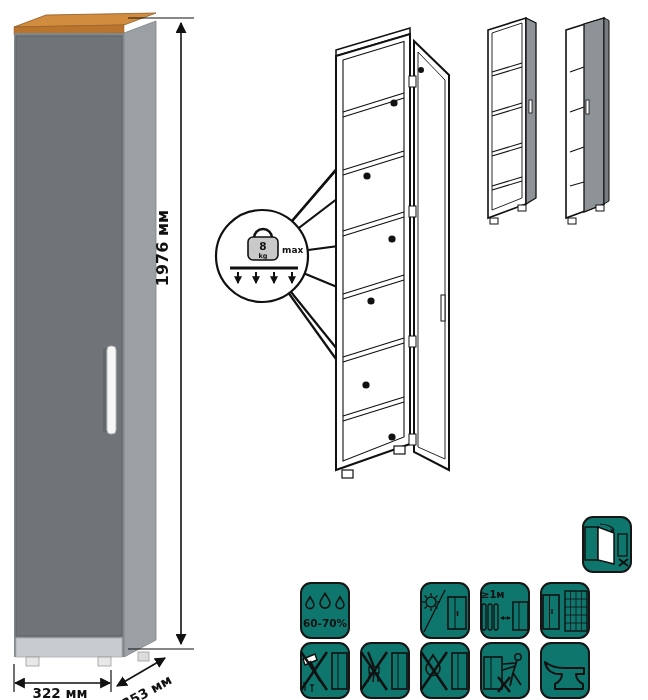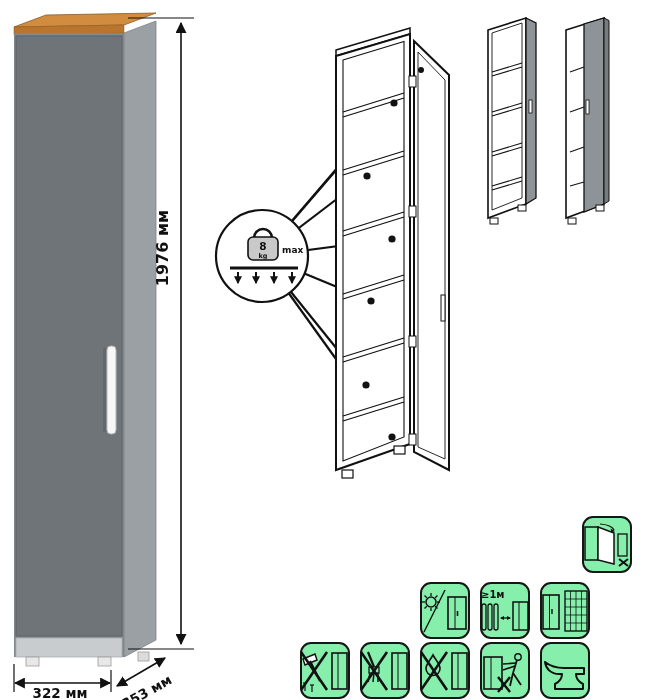--- a/index.html
+++ b/index.html
@@ -4,21 +4,21 @@
 <style>
   html,body{margin:0;padding:0;background:#fff;}
   .stage{
     position:relative;width:648px;height:700px;background:#ffffff;overflow:hidden;
     font-family:"DejaVu Sans",sans-serif;color:#111;
   }
   .stage svg{display:block;}
   .main-svg{position:absolute;left:0;top:0;}
   .tile{
     position:absolute;width:50px;height:57px;box-sizing:border-box;
-    border:2.5px solid #161616;border-radius:11px;background:#86efac;
+    border:2.5px solid #161616;border-radius:11px;background:#0f766e;
     display:flex;flex-direction:column;align-items:center;justify-content:center;gap:1px;
   }
   .lbl{font-weight:700;font-size:10.5px;line-height:1;color:#111;white-space:nowrap;}
   .lbl.sm{font-size:8px;}
 </style>
 </head>
 <body>
 
 <div class="stage">
 
@@ -175,20 +175,28 @@
       <rect x="3" y="5" width="13" height="33" stroke-width="1.5"></rect>
       <polygon points="16,5 32,11 32,42 16,38" fill="#fff" stroke-width="1.5"></polygon>
       <path d="M18,2 a16,7 0 0 1 14,6" stroke-width="1.2"></path>
       <polygon points="33,9 28.5,6.5 29.5,10.8" fill="#111" stroke="none"></polygon>
       <rect x="36" y="12" width="9" height="22" stroke-width="1.3"></rect>
       <line x1="37" y1="37" x2="46" y2="44" stroke-width="2"></line>
       <line x1="46" y1="37" x2="37" y2="44" stroke-width="2"></line>
     </svg>
   </div>
 
+  <div class="tile" style="left:300px;top:582px">
+    <svg width="50" height="25" viewBox="0 0 50 25" stroke="#111" fill="none" stroke-width="1.6">
+      <path d="M10,5 c1.8,3.2 4,5.2 4,7.6 a4,4 0 1 1 -8,0 c0,-2.4 2.2,-4.4 4,-7.6 z"></path>
+      <path d="M25,1.5 c2.2,4 5,6.6 5,9.6 a5,5 0 1 1 -10,0 c0,-3 2.8,-5.6 5,-9.6 z"></path>
+      <path d="M40,5 c1.8,3.2 4,5.2 4,7.6 a4,4 0 1 1 -8,0 c0,-2.4 2.2,-4.4 4,-7.6 z"></path>
+    </svg>
+    <div class="lbl">60-70%</div>
+  </div>
 
 
   <div class="tile" style="left:420px;top:582px">
     <svg width="50" height="44" viewBox="0 0 50 44" stroke="#111" fill="none">
       <circle cx="11" cy="13" r="5" stroke-width="1.5"></circle>
       <g stroke-width="1.3">
         <line x1="11" y1="4" x2="11" y2="7"></line>
           <line x1="11" y1="19" x2="11" y2="22"></line>
         <line x1="2" y1="13" x2="5" y2="13"></line>
           <line x1="17" y1="13" x2="20" y2="13"></line>

